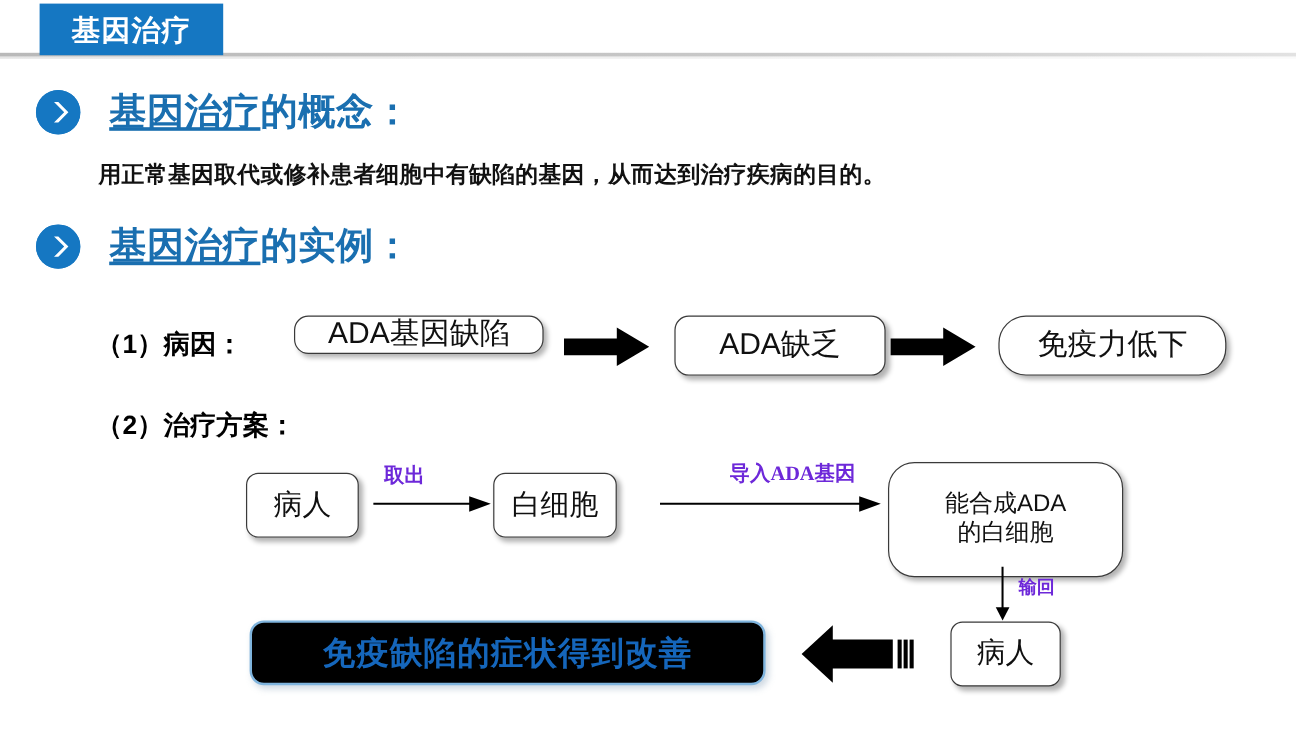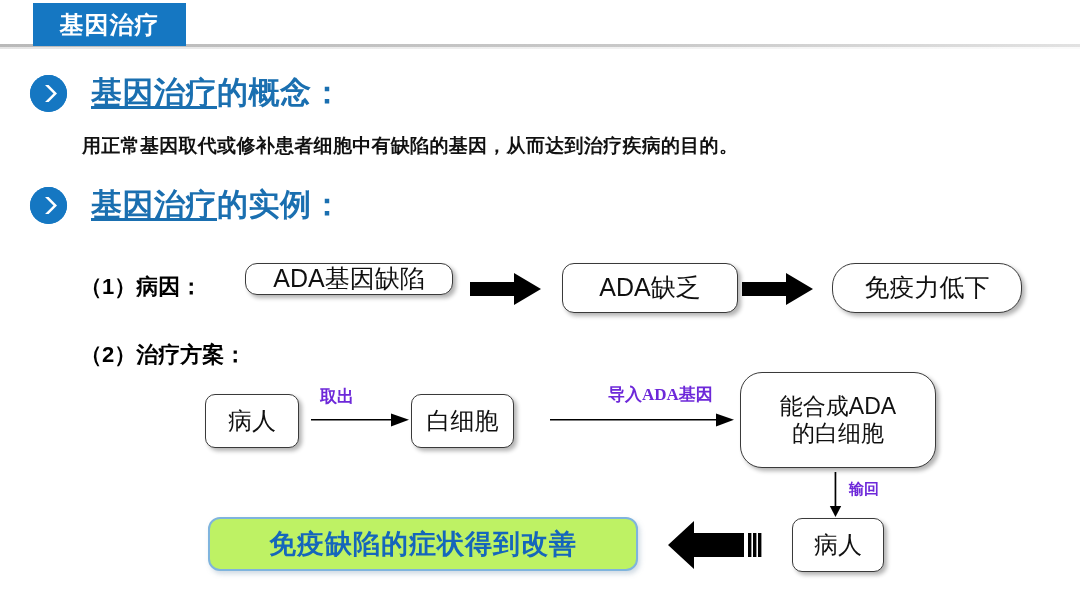--- a/index.html
+++ b/index.html
@@ -113,27 +113,27 @@
     box-shadow: 3px 3px 4px rgba(0,0,0,0.30);
     display: flex;
     align-items: center;
     justify-content: center;
     text-align: center;
     font-size: 25px;
     color: #101010;
     line-height: 1.18;
     white-space: pre-line;
   }
-  .fbox.big { border-radius: 22px; font-size: 23px; }
+  .fbox.big { border-radius: 22px; font-size: 20px; margin-top: 13px; }
   .fbox.small { font-size: 24px; border-radius: 10px; }
 
   .result-box {
     position: absolute;
     box-sizing: border-box;
-    background: #bef264;
+    background: #000000;
     border: 2px solid #7fb4dd;
     border-radius: 12px;
     box-shadow: 2px 3px 5px rgba(120,150,175,0.35);
     display: flex;
     align-items: center;
     justify-content: center;
     font-size: 27px;
     font-weight: bold;
     color: #1566bb;
     letter-spacing: 1px;

